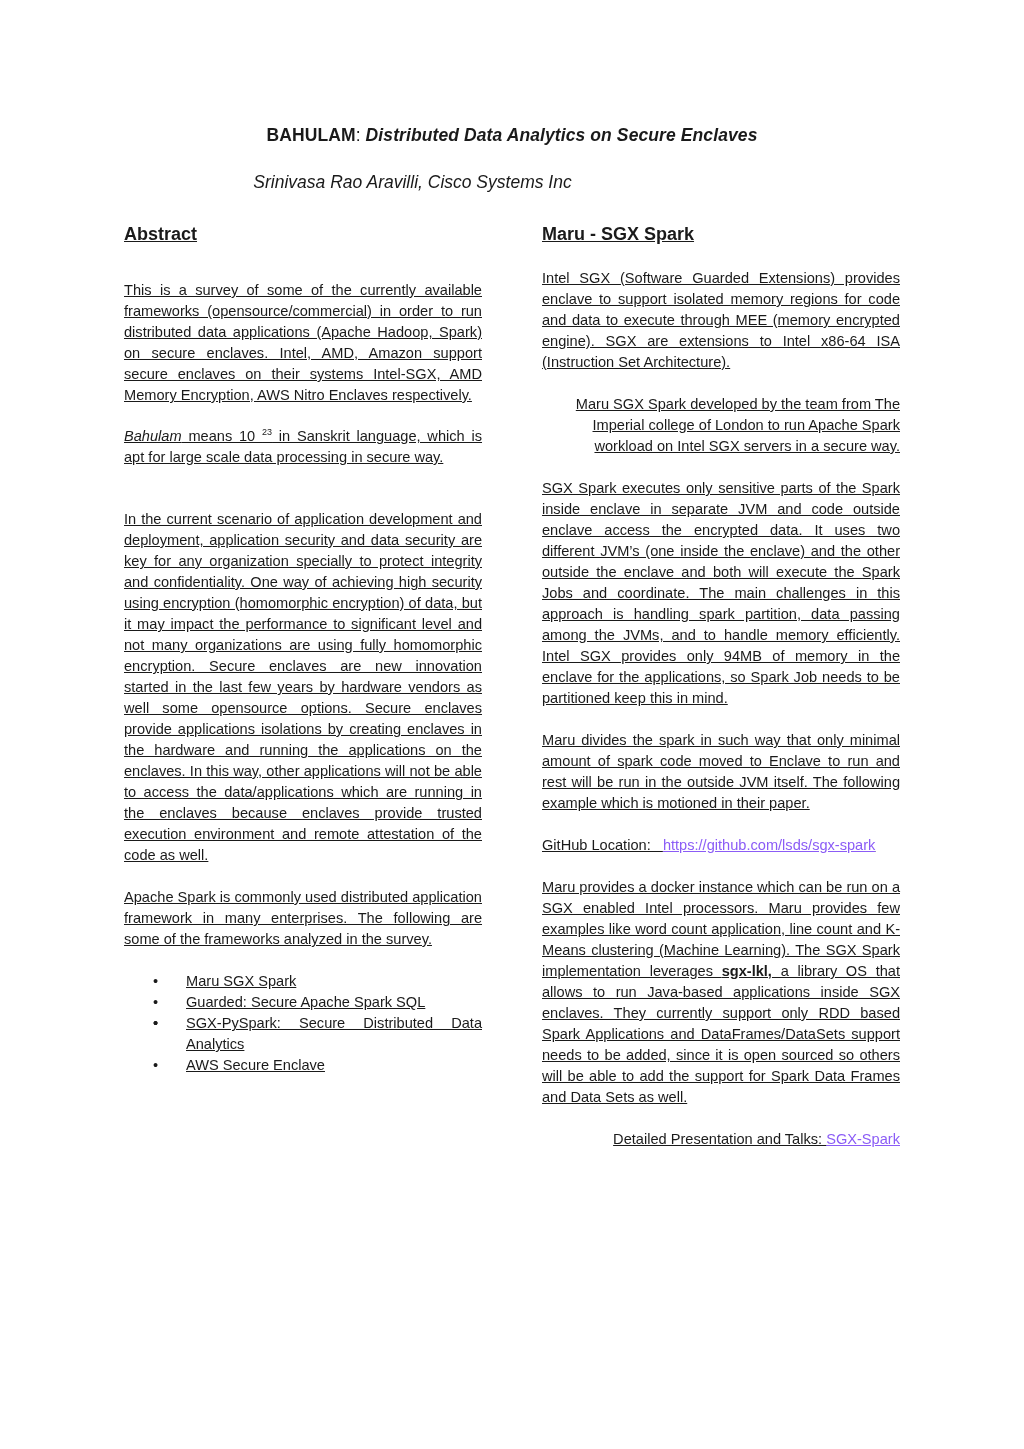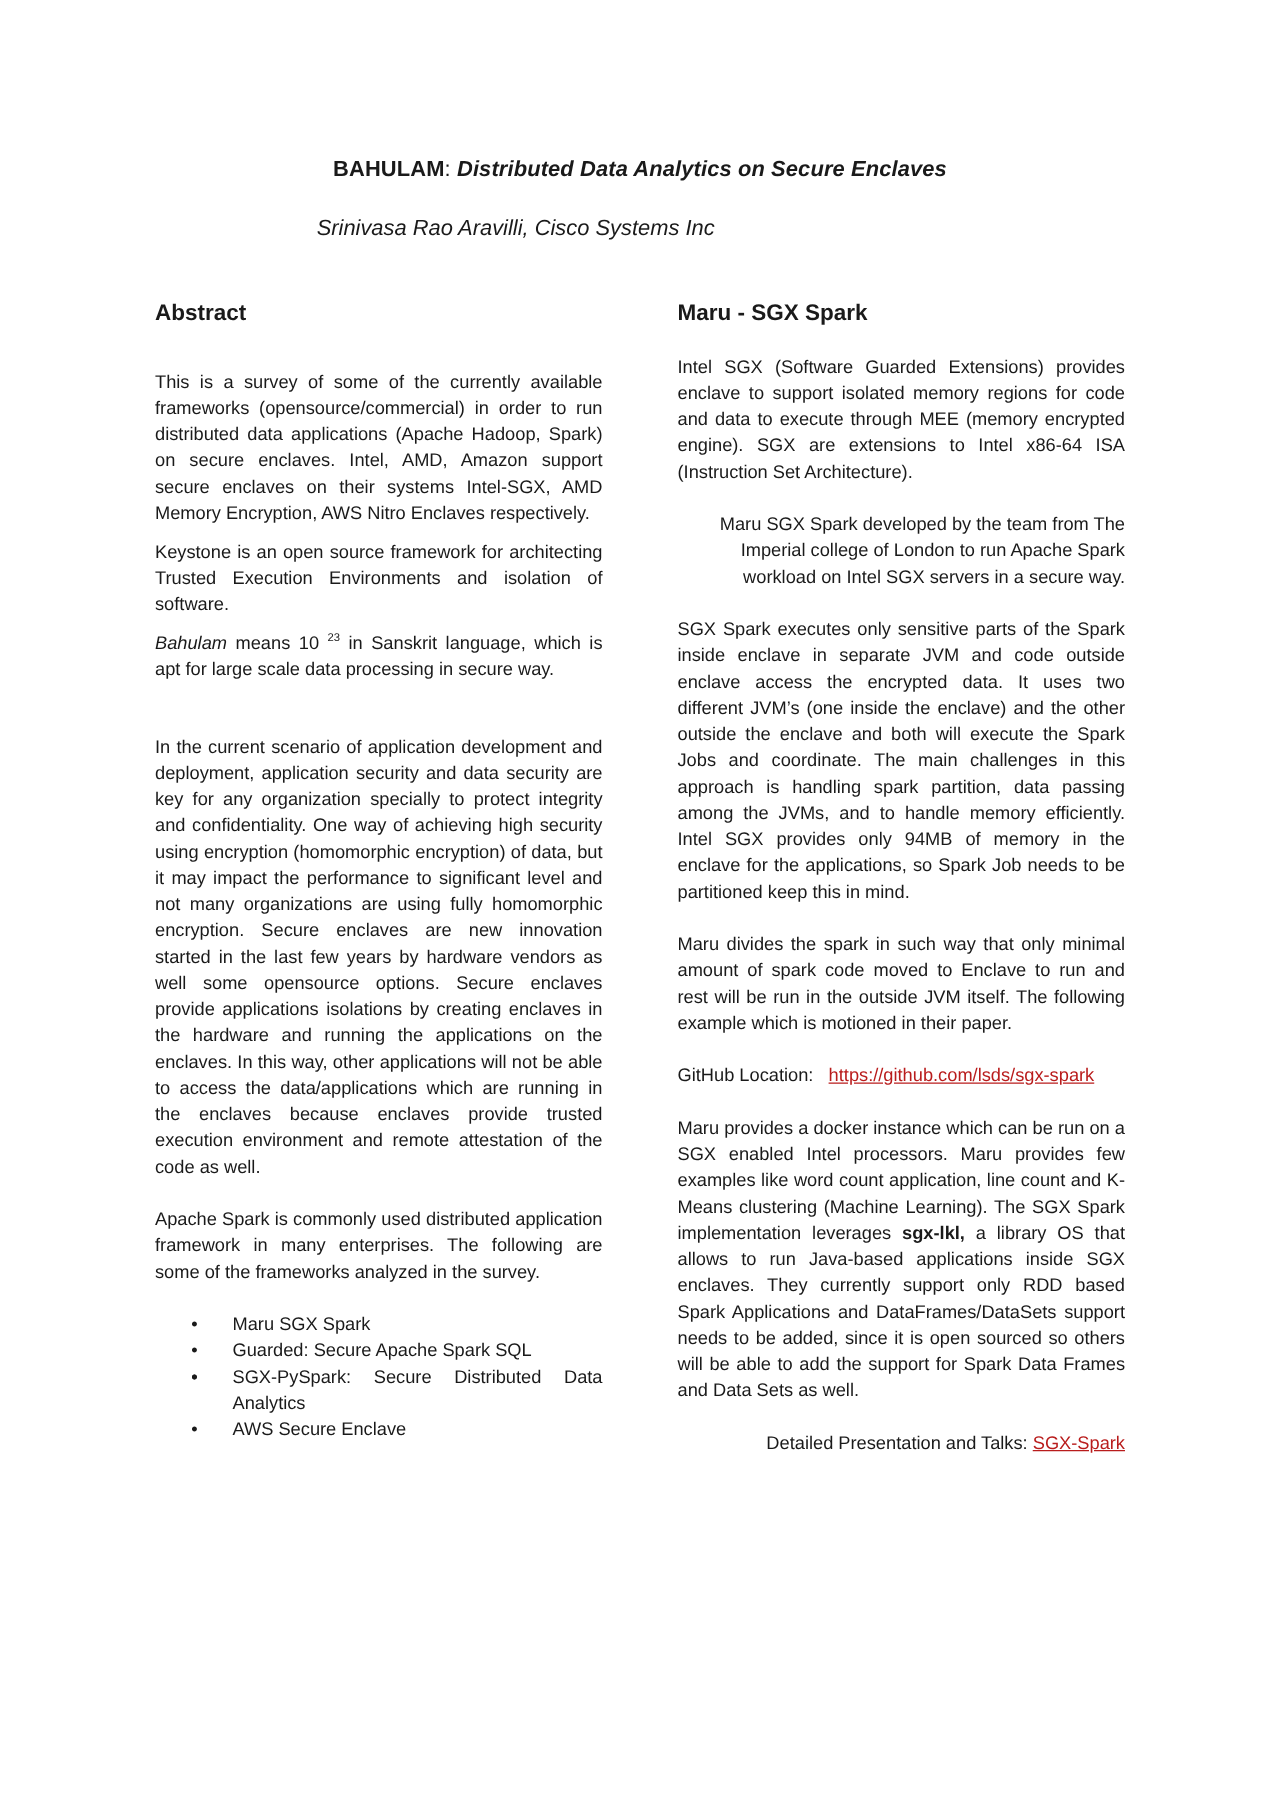--- a/index.html
+++ b/index.html
@@ -4,29 +4,29 @@
 <style>
   html, body { margin: 0; padding: 0; background: #ffffff; }
   body { width: 1024px; height: 1449px; position: relative; overflow: hidden;
          font-family: "Liberation Sans", sans-serif; color: #1a1a1a; }
   .page { position: absolute; left: 0; top: 0; width: 1024px; height: 1449px; }
   .title { position: absolute; top: 125px; left: 0; width: 1024px; text-align: center;
            font-size: 17.5px; font-weight: bold; letter-spacing: 0.1px; }
   .title .sub { font-style: italic; }
   .author { position: absolute; top: 172px; left: 0; width: 825px; text-align: center;
             font-size: 17.5px; font-style: italic; }
-  .col { position: absolute; top: 238px; width: 358px; font-size: 14.6px; line-height: 21px; }
+  .col { position: absolute; top: 222px; width: 358px; font-size: 14.6px; line-height: 21px; text-decoration: underline; }
   .col.left { left: 124px; }
   .col.right { left: 542px; }
   h2 { font-size: 18px; font-weight: bold; margin: 0; line-height: 24px; }
   p { margin: 0; text-align: justify; }
   .gap-l { height: 21px; }
   .gap-s { height: 10px; }
   sup { font-size: 9px; line-height: 0; vertical-align: super; }
-  a { color: #b91c1c; text-decoration: underline; }
+  a { color: #8b5cf6; text-decoration: underline; }
   ul { margin: 0; padding: 0; list-style: none; }
   ul li { position: relative; padding-left: 62px; text-align: justify; }
   ul li .bullet { position: absolute; left: 29px; top: 0; }
   b.inline { font-weight: bold; }
 </style>
 </head>
 <body>
 
 <div class="page">
 
@@ -34,21 +34,20 @@
     <span>BAHULAM</span><span style="font-weight:normal">: </span><span class="sub">Distributed Data Analytics on Secure Enclaves</span>
   </div>
 
   <div class="author">Srinivasa Rao Aravilli, Cisco Systems Inc</div>
 
   <div class="col left">
     <h2>Abstract</h2>
     <div style="height:34px"></div>
     <p>This is a survey of some of the currently available frameworks (opensource/commercial) in order to run distributed data applications (Apache Hadoop, Spark) on secure enclaves.  Intel, AMD, Amazon support secure enclaves on their systems Intel-SGX, AMD Memory Encryption, AWS Nitro Enclaves respectively.</p>
     <div class="gap-s"></div>
-    <p>Keystone is an open source framework for architecting Trusted Execution Environments and isolation of software.</p>
     <div class="gap-s"></div>
     <p><i>Bahulam</i><span> means 10 </span><sup>23</sup><span> in Sanskrit language, which is apt for large scale data processing in secure way.</span></p>
 
     <div style="height:22px"></div>
     <div style="height:19px"></div>
     <p>In the current scenario of application development and deployment, application security and data security are key for any organization specially to protect integrity and confidentiality.  One way of achieving high security using encryption (homomorphic encryption) of data, but it may impact the performance to significant level and not many organizations are using fully homomorphic encryption.   Secure enclaves are new innovation started in the last few years by hardware vendors as well some opensource options.  Secure enclaves provide applications isolations by creating enclaves in the hardware and running the applications on the enclaves.  In this way, other applications will not be able to access the data/applications which are running in the enclaves because enclaves provide trusted execution environment and remote attestation of the code as well.</p>
     <div class="gap-l"></div>
     <p>Apache Spark is commonly used distributed application framework in many enterprises.   The following are some of the frameworks analyzed in the survey.</p>
     <div class="gap-l"></div>
     <ul>

